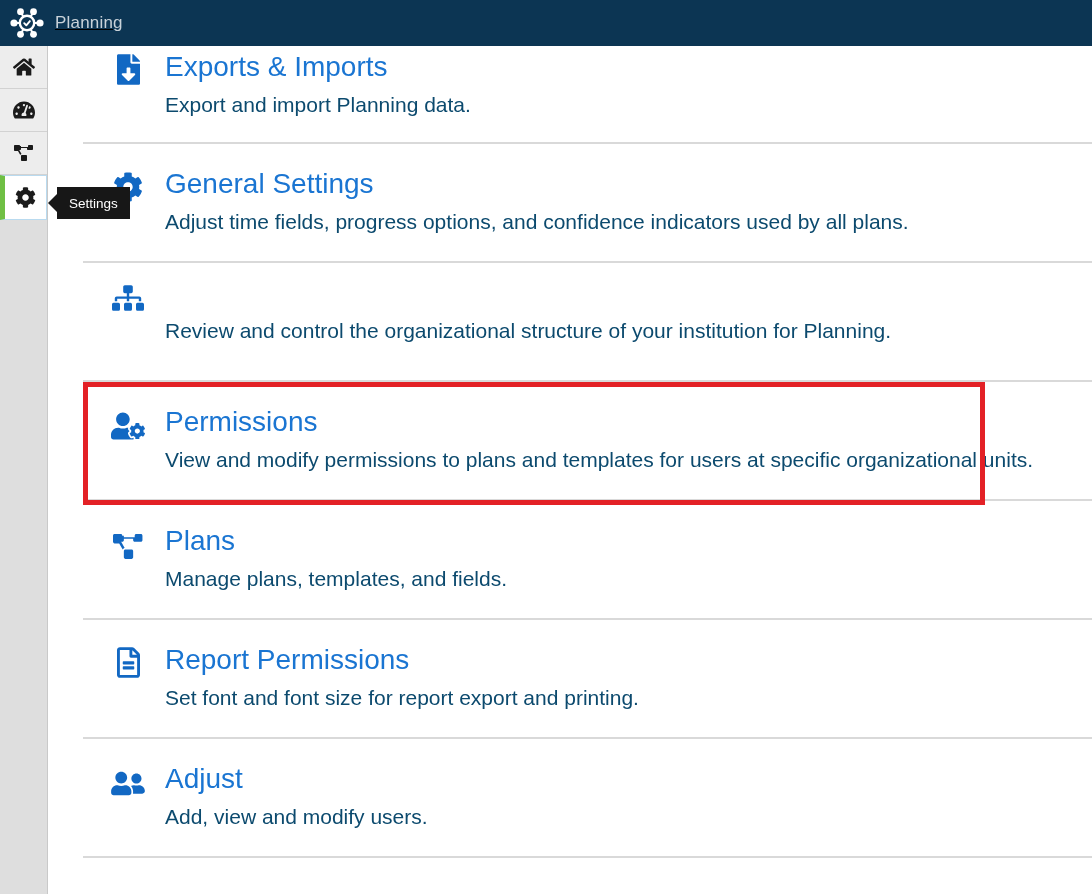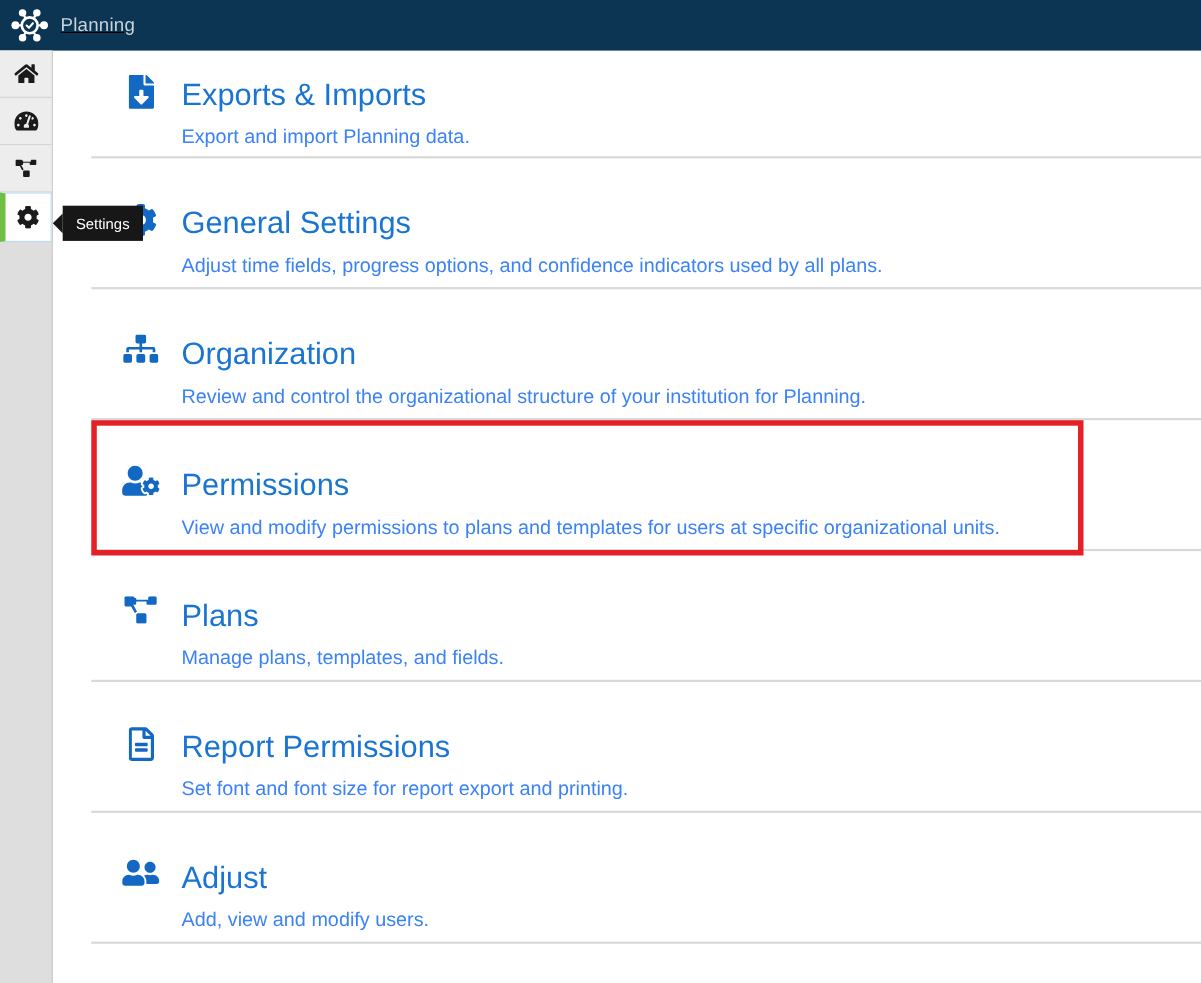--- a/index.html
+++ b/index.html
@@ -40,26 +40,26 @@
     width:0; height:0; border-top:9px solid transparent; border-bottom:9px solid transparent;
     border-right:9px solid #171717;
   }
   
   .content { position:absolute; top:46px; left:48px; width:1044px; height:848px; background:#fff; }
   .section { position:relative; height:119px; padding:22px 0 0 62px; cursor:pointer; }
   .section::after {
     content:""; position:absolute; left:35px; right:0; bottom:0; height:2px; background:#d9d9d9;
   }
   .section.first { height:98px; padding-top:3px; }
-  .title-row { display:flex; align-items:flex-start;margin-top:19px; }
+  .title-row { display:flex; align-items:flex-end; }
   .icon-box { width:36px; display:flex; justify-content:center; align-items:center; margin-right:19px; }
   .icon-box svg { fill:#1268c3; }
   .icon-box svg.outline { fill:#1268c3; }
   .section-title { font-size:28px; line-height:36px; color:#1a75d2; font-weight:400; }
-  .section-desc { margin:10px 0 0 55px; font-size:18px; line-height:20px; color:#3b82f6; }
+  .section-desc { margin:10px 0 0 55px; font-size:21px; line-height:20px; color:#0c4a6e; }
   
   .annotation-rect {
     position:absolute; left:83px; top:382px; width:902px; height:123px;
     border:5px solid #e32126; z-index:50; pointer-events:none; background:transparent;
   }
 </style>
 </head>
 <body>
 
 <div class="topbar">
@@ -138,21 +138,20 @@
     <div class="section-desc">Adjust time fields, progress options, and confidence indicators used by all plans.</div>
   </div>
 
   <div class="section">
     <div class="title-row">
       <span class="icon-box">
         <svg width="32" height="26" viewBox="0 0 640 512">
           <path d="M128 352H32c-17.67 0-32 14.33-32 32v96c0 17.67 14.33 32 32 32h96c17.67 0 32-14.33 32-32v-96c0-17.67-14.33-32-32-32zm-24-80h192v48h48v-48h192v48h48v-57.59c0-21.17-17.22-38.41-38.41-38.41H344v-64h40c17.67 0 32-14.33 32-32V32c0-17.67-14.33-32-32-32H256c-17.67 0-32 14.33-32 32v96c0 17.67 14.33 32 32 32h40v64H94.41C73.22 224 56 241.22 56 262.41V320h48v-48zm264 80h-96c-17.67 0-32 14.33-32 32v96c0 17.67 14.33 32 32 32h96c17.67 0 32-14.33 32-32v-96c0-17.67-14.33-32-32-32zm240 0h-96c-17.67 0-32 14.33-32 32v96c0 17.67 14.33 32 32 32h96c17.67 0 32-14.33 32-32v-96c0-17.67-14.33-32-32-32z"></path>
         </svg>
       </span>
-      <span class="section-title">Organization</span>
     </div>
     <div class="section-desc">Review and control the organizational structure of your institution for Planning.</div>
   </div>
 
   <div class="section">
     <div class="title-row">
       <span class="icon-box">
         <svg width="34" height="28" viewBox="0 0 640 512">
           <path d="M610.5 373.3c2.6-14.1 2.6-28.5 0-42.6l25.8-14.9c3-1.7 4.3-5.2 3.3-8.5-6.7-21.6-18.2-41.2-33.2-57.4-2.3-2.5-6-3.1-9-1.4l-25.8 14.9c-10.9-9.3-23.4-16.5-36.9-21.3v-29.8c0-3.4-2.4-6.4-5.7-7.1-22.3-5-45-4.8-66.2 0-3.3.7-5.7 3.7-5.7 7.1v29.8c-13.5 4.8-26 12-36.9 21.3l-25.8-14.9c-2.9-1.7-6.7-1.1-9 1.4-15 16.2-26.5 35.8-33.2 57.4-1 3.3.4 6.8 3.3 8.5l25.8 14.9c-2.6 14.1-2.6 28.5 0 42.6l-25.8 14.9c-3 1.7-4.3 5.2-3.3 8.5 6.7 21.6 18.2 41.1 33.2 57.4 2.3 2.5 6 3.1 9 1.4l25.8-14.9c10.9 9.3 23.4 16.5 36.9 21.3v29.8c0 3.4 2.4 6.4 5.7 7.1 22.3 5 45 4.8 66.2 0 3.3-.7 5.7-3.7 5.7-7.1v-29.8c13.5-4.8 26-12 36.9-21.3l25.8 14.9c2.9 1.7 6.7 1.1 9-1.4 15-16.2 26.5-35.8 33.2-57.4 1-3.3-.4-6.8-3.3-8.5l-25.8-14.9zM496 400.5c-26.8 0-48.5-21.8-48.5-48.5s21.8-48.5 48.5-48.5 48.5 21.8 48.5 48.5-21.7 48.5-48.5 48.5zM224 256c70.7 0 128-57.3 128-128S294.7 0 224 0 96 57.3 96 128s57.3 128 128 128zm201.2 226.5c-2.3-1.2-4.6-2.6-6.8-3.9l-7.9 4.6c-6 3.4-12.8 5.3-19.6 5.3-10.9 0-21.4-4.6-28.9-12.6-18.3-19.8-32.3-43.9-40.2-69.6-5.5-17.7 1.9-36.4 17.9-45.7l7.9-4.6c-.1-2.6-.1-5.2 0-7.8l-7.9-4.6c-16-9.2-23.4-28-17.9-45.7.9-2.9 2.2-5.8 3.2-8.7-3.8-.3-7.5-1.2-11.4-1.2h-16.7c-22.2 10.2-46.9 16-72.9 16s-50.6-5.8-72.9-16h-16.7C60.2 288 0 348.2 0 422.4V464c0 26.5 21.5 48 48 48h352c10.1 0 19.5-3.2 27.2-8.5-1.2-3.8-2-7.7-2-11.8v-9.2z"></path>
         </svg>

